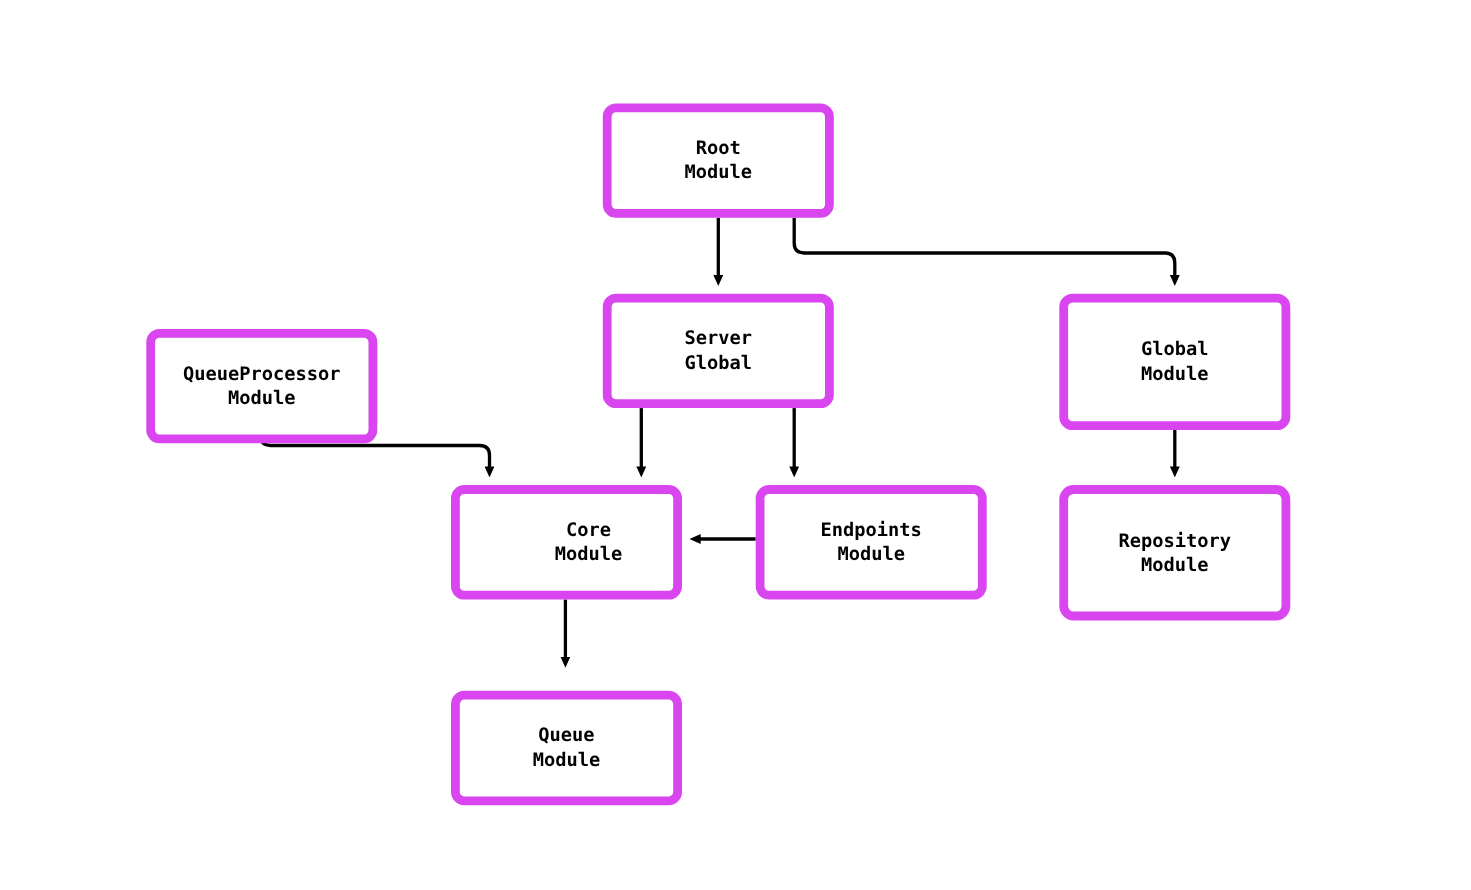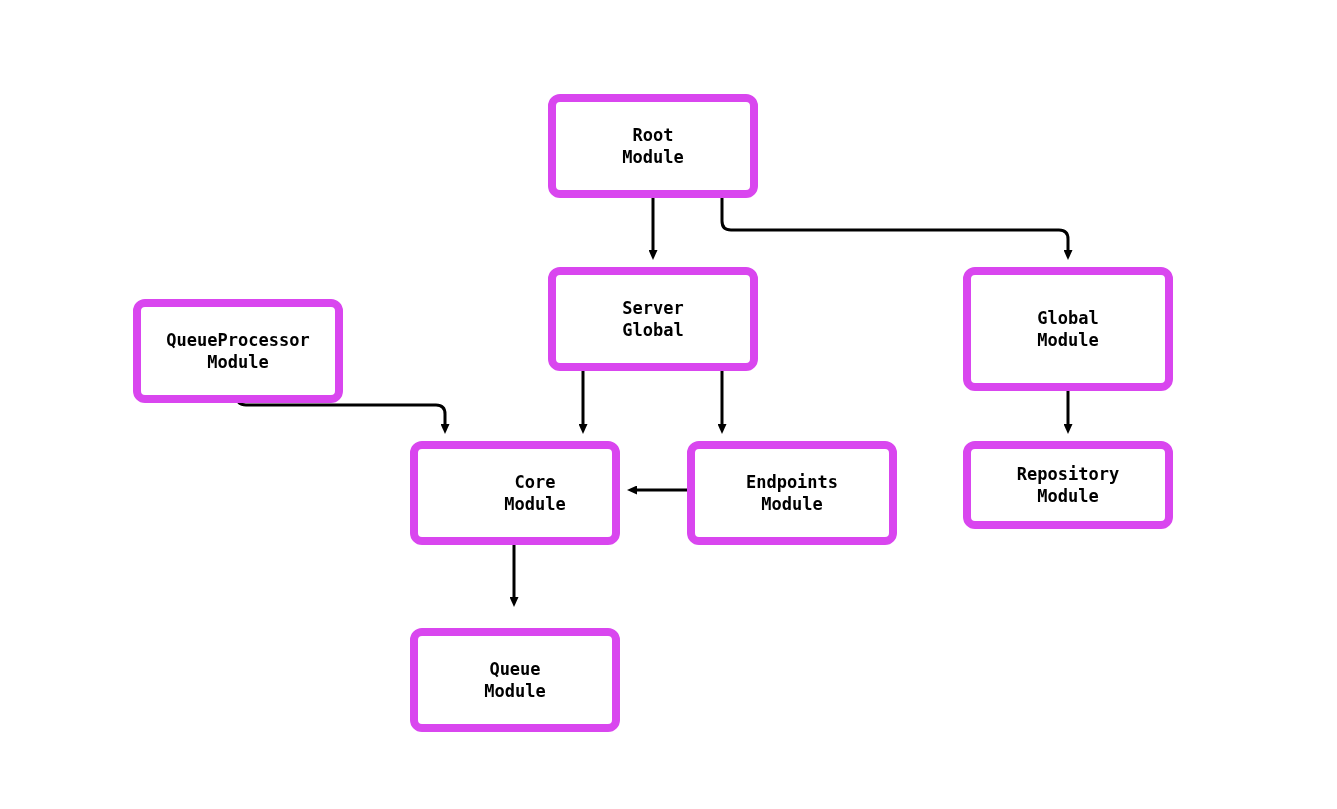--- a/index.html
+++ b/index.html
@@ -105,21 +105,21 @@
   <div class="node" style="left:410px; top:441px; width:210px; height:104px;padding-left:40px;">
     <span class="node-label">Core
 Module</span>
   </div>
 
   <div class="node" style="left:687px; top:441px; width:210px; height:104px;">
     <span class="node-label">Endpoints
 Module</span>
   </div>
 
-  <div class="node" style="left:963px; top:441px; width:210px; height:88px;">
+  <div class="node" style="left:963px; top:441px; width:210px; height:123px;border-radius:13px;">
     <span class="node-label">Repository
 Module</span>
   </div>
 
   <div class="node" style="left:410px; top:628px; width:210px; height:104px;">
     <span class="node-label">Queue
 Module</span>
   </div>
 
 </div>

